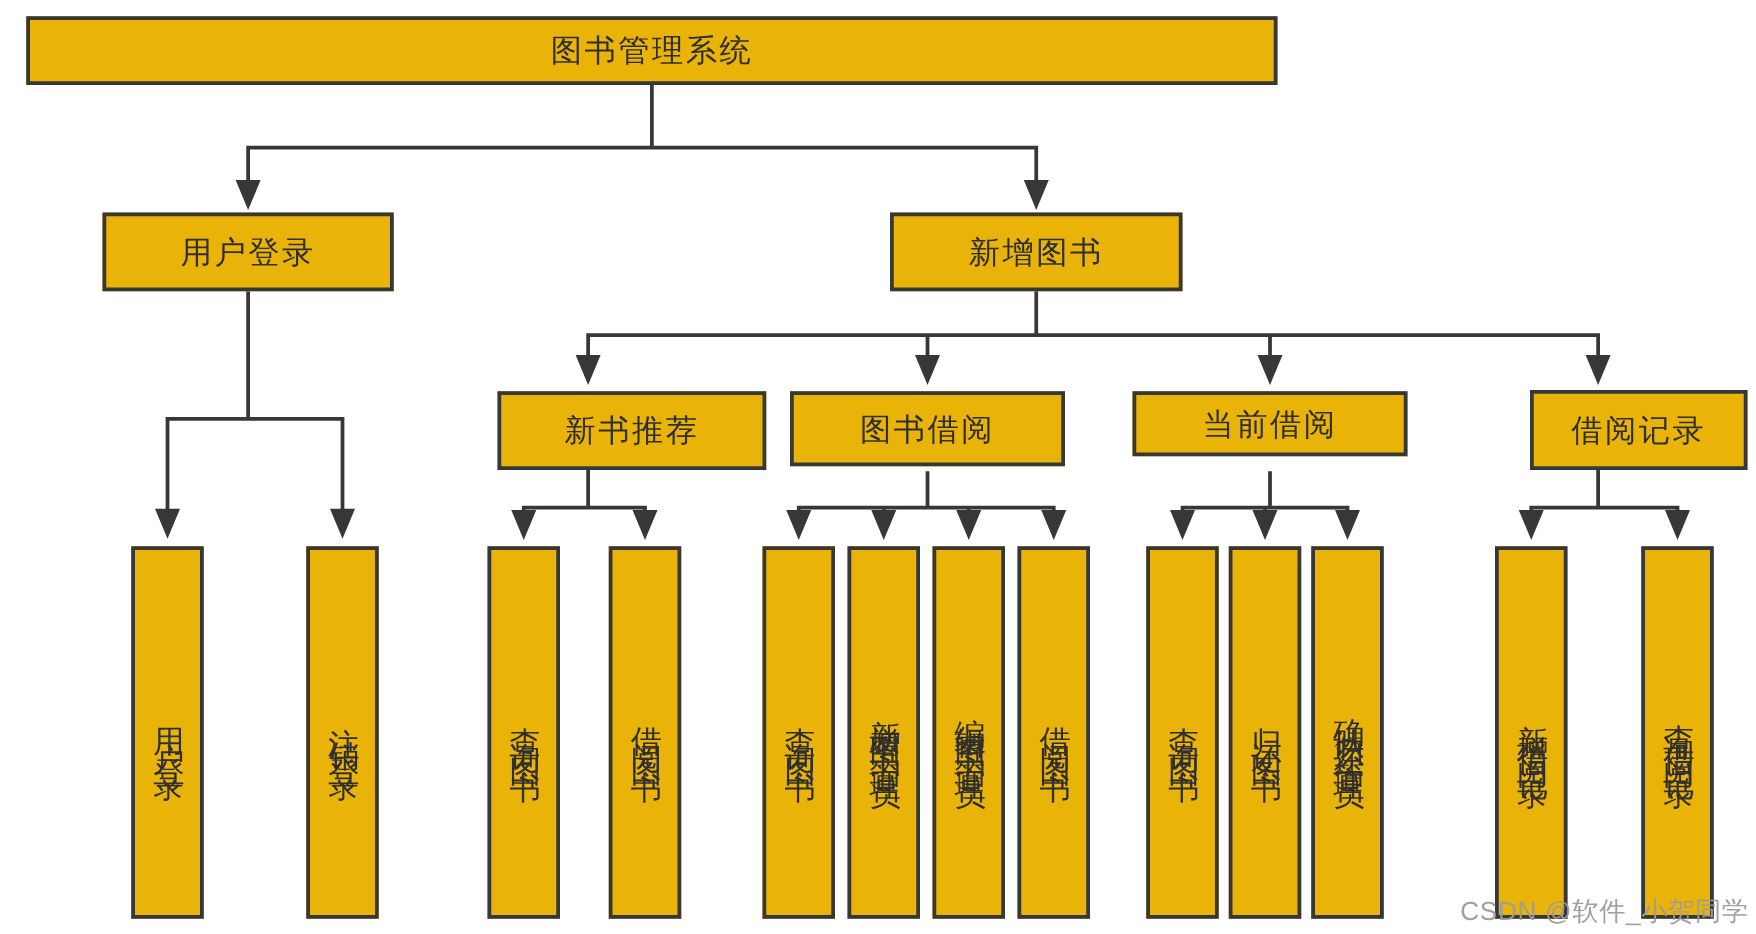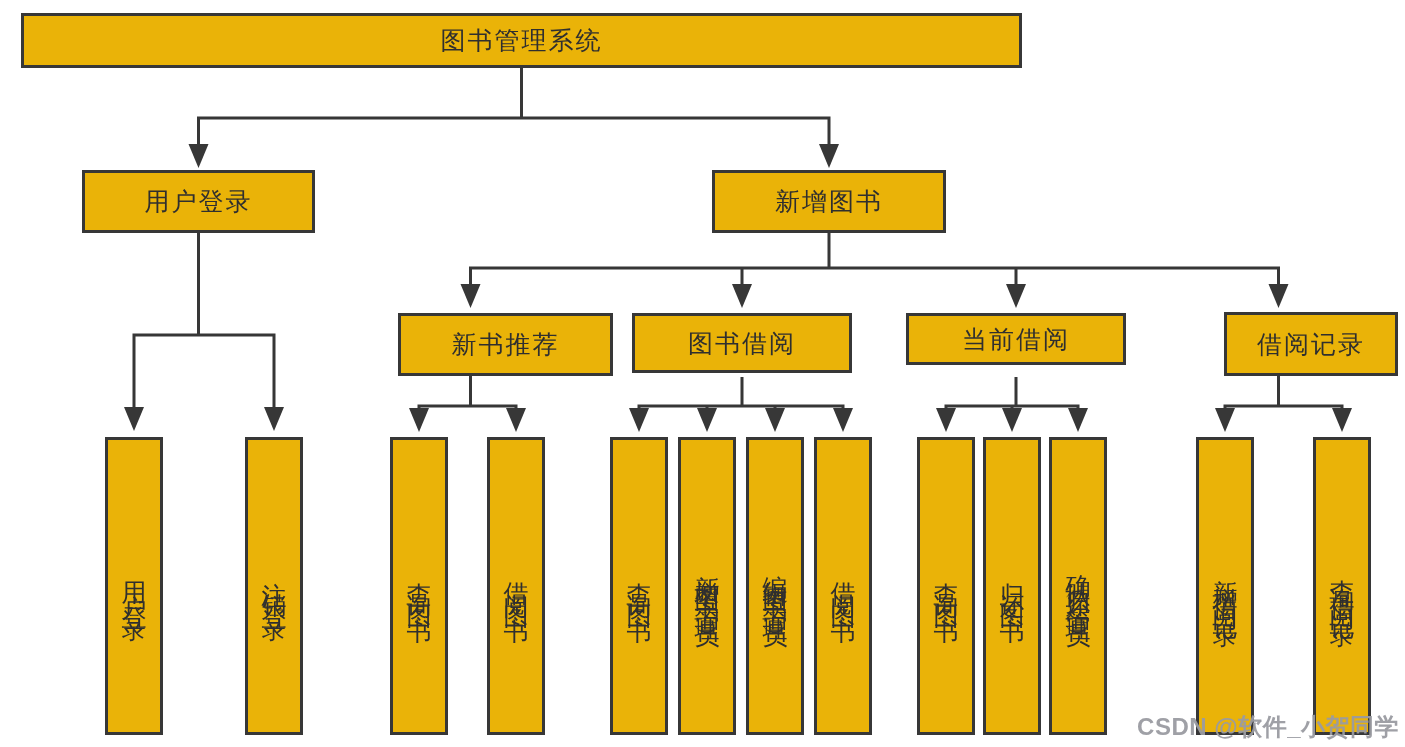--- a/index.html
+++ b/index.html
@@ -15,21 +15,21 @@
   .hnode{letter-spacing:2px;}
   .vnode span{
     writing-mode:vertical-rl;text-orientation:mixed;
     line-height:1;white-space:nowrap;
   }
   .sp4{letter-spacing:12px;}
   .sp6{letter-spacing:9px;}
   .sp9{letter-spacing:7px;}
   #watermark{
     position:absolute;right:6px;bottom:4px;z-index:5;
-    font-size:24px;color:rgba(154,155,161,0.95);letter-spacing:0.5px;font-weight:bold;
+    font-size:21px;color:rgba(154,155,161,0.95);letter-spacing:0.5px;
   }
 </style>
 </head>
 <body>
 
 <div id="canvas">
 
   <svg id="connectors" viewBox="0 0 1405 747" xmlns="http://www.w3.org/2000/svg">
     <g stroke="#373737" stroke-width="3" fill="none">
 

